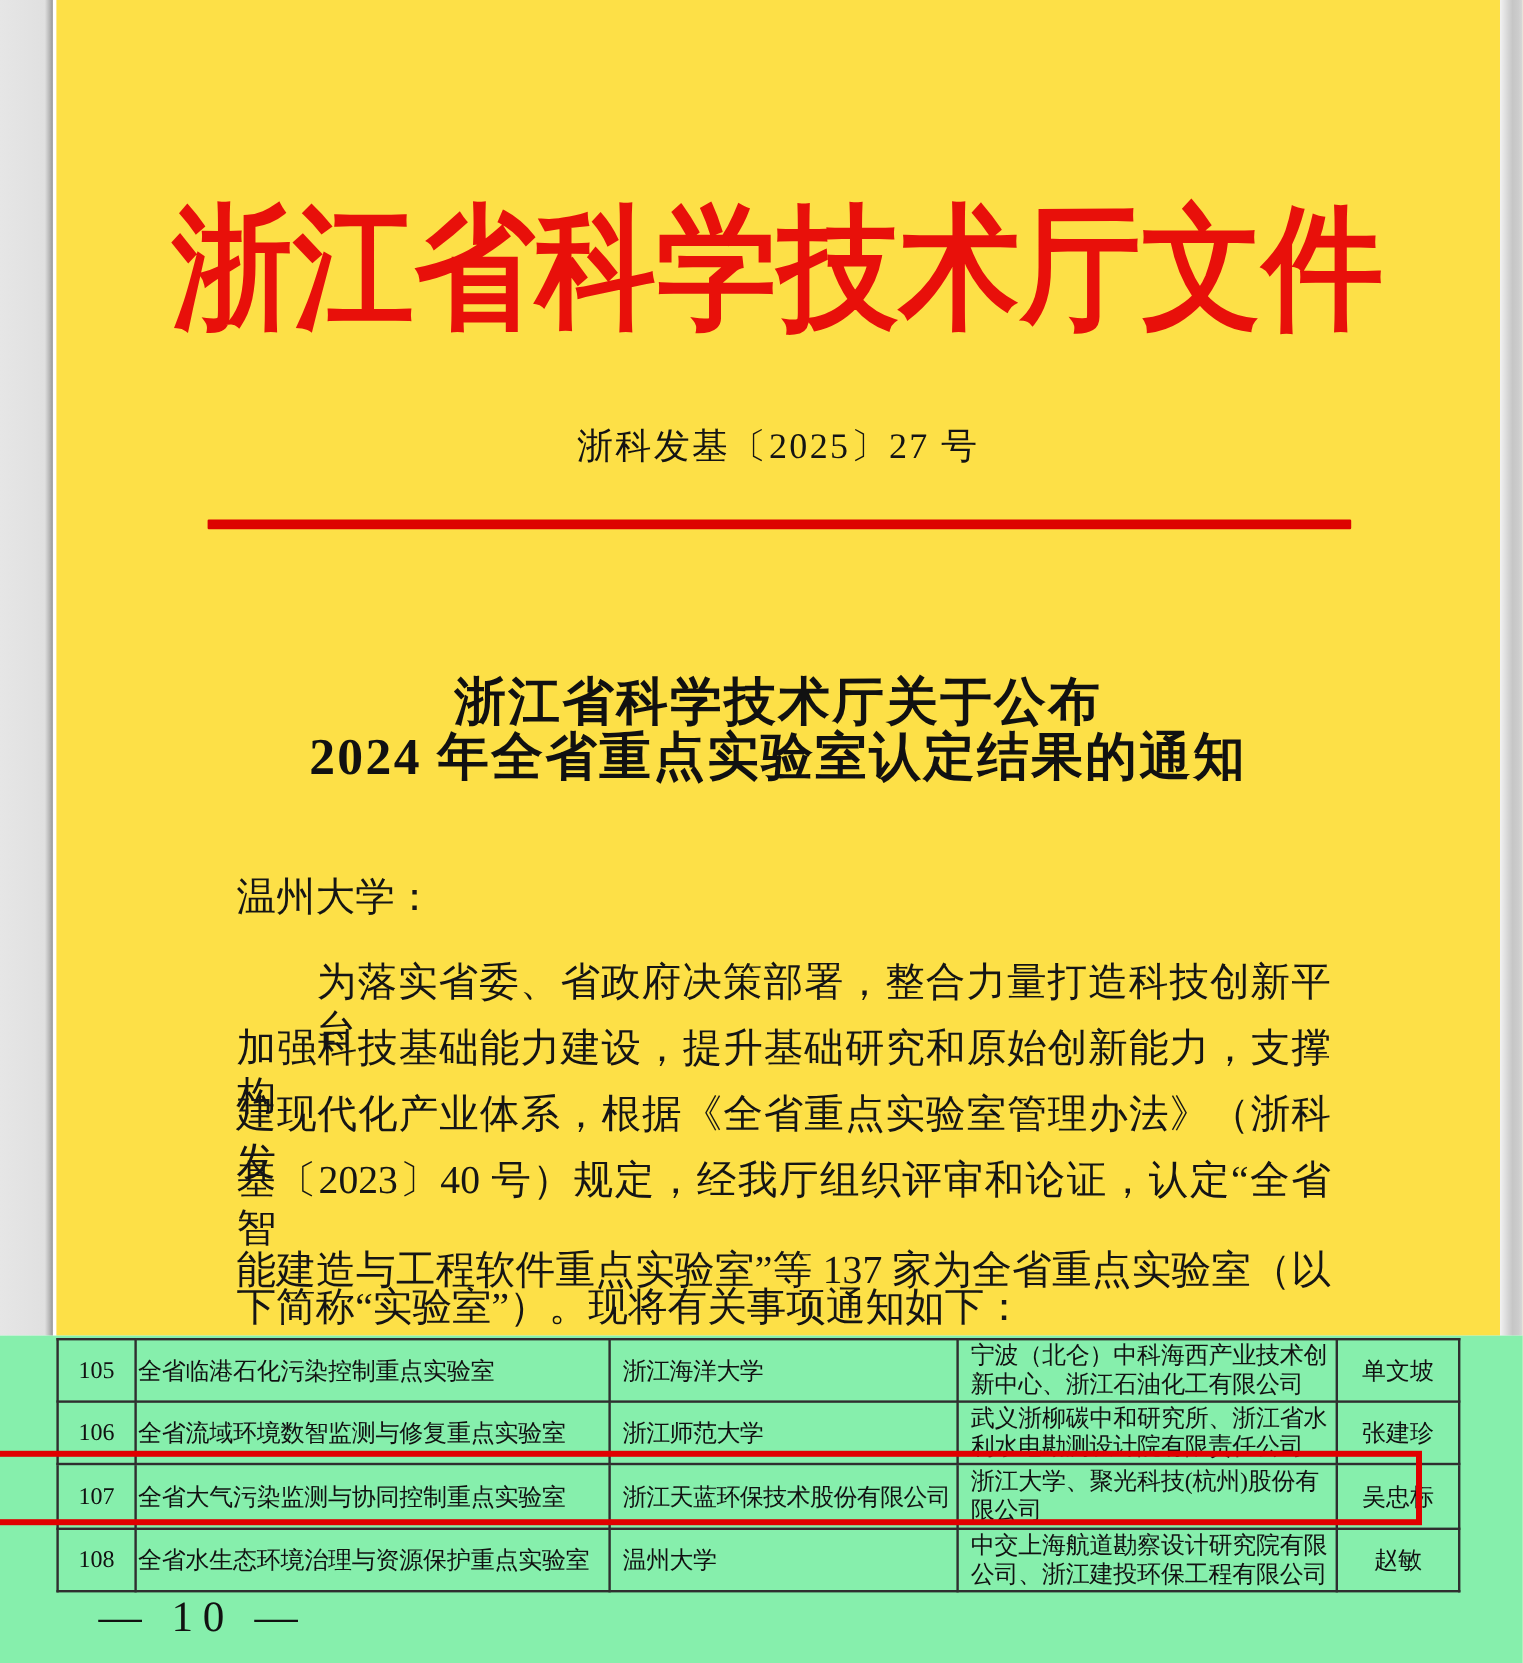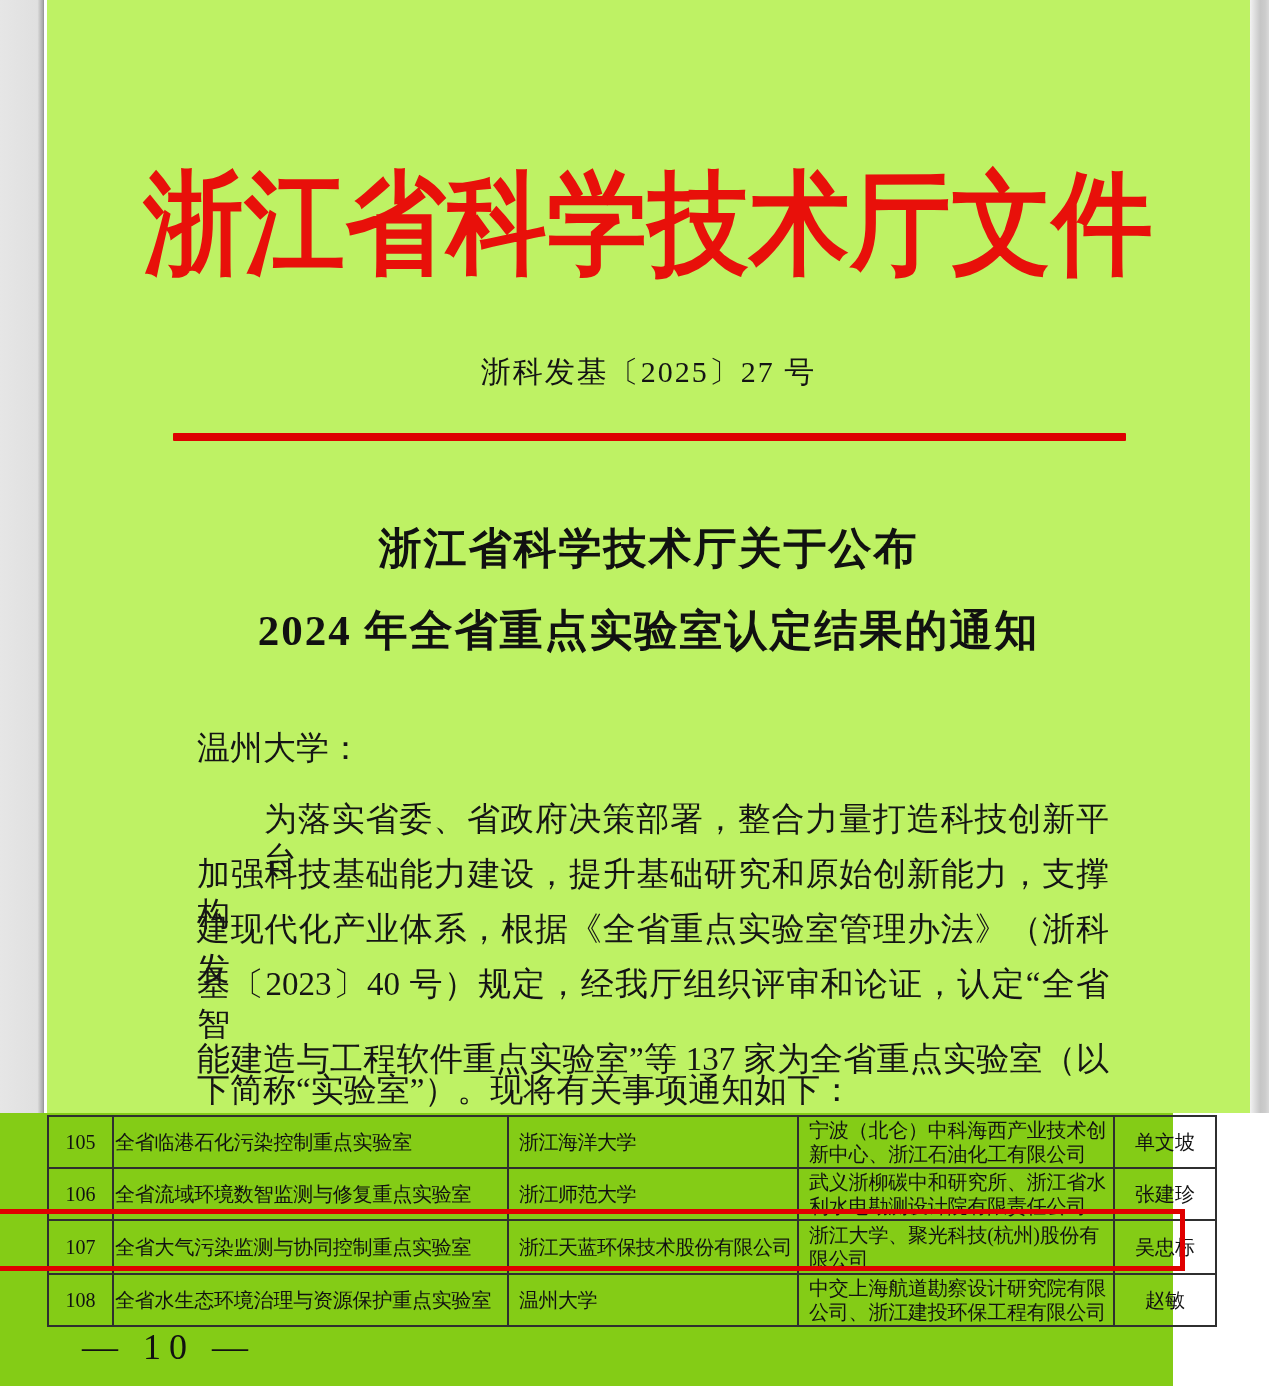--- a/index.html
+++ b/index.html
@@ -11,55 +11,55 @@
   
   .page-left-margin{
     position:absolute;left:0;top:0;width:44px;height:1113px;
     background:linear-gradient(to right,#e6e6e6,#e0e0e0 85%,#a8a8a8 97%,#8f8f8f);
   }
   .page-right-margin{
     position:absolute;left:1250px;top:0;width:19px;height:1113px;
     background:linear-gradient(to right,#f2f2f2,#c6c6c6 55%,#cccccc 80%,#d9d9d9);
   }
   .doc-page{
-    position:absolute;left:47px;top:0;width:1203px;height:1113px;background:#bef264;
+    position:absolute;left:47px;top:0;width:1203px;height:1113px;background:#fde047;
   }
   .letterhead{
     position:absolute;left:0;right:0;top:150px;text-align:center;
     font-size:100px;font-weight:bold;letter-spacing:1px;color:#e8100a;
     transform:scaleY(1.12);transform-origin:top center;white-space:nowrap;
   }
   .doc-number{
     position:absolute;left:0;right:0;top:352px;text-align:center;
     font-size:30px;color:#141414;letter-spacing:2px;
   }
   .red-rule{
     position:absolute;left:126px;top:433px;width:953px;height:8px;
     background:#dd0300;border-radius:1px;
   }
   .notice-title{
     position:absolute;left:0;right:0;text-align:center;
     font-size:43px;font-weight:bold;color:#111111;letter-spacing:2px;white-space:nowrap;
   }
-  .notice-title.l1{top:520px;text-align:center;}
+  .notice-title.l1{top:556px;text-align:center;}
   .notice-title.l2{top:602px;}
   .body-line{
     position:absolute;left:150px;width:912px;
     font-size:33px;color:#151515;line-height:40px;white-space:nowrap;
   }
   .body-line.just{
     white-space:normal;text-align:justify;text-align-last:justify;
   }
   .body-line.indent{ padding-left:67px; width:845px; }
   .salutation{top:728px;}
   .pl0{top:799px;} .pl1{top:854px;} .pl2{top:909px;}
   .pl3{top:964px;} .pl4{top:1019px;margin-top:20px;} .pl5{top:1070px;}
   
   .table-band{
-    position:absolute;left:0;top:1113px;width:1173px;height:273px;background:#84cc16;
+    position:absolute;left:0;top:1113px;width:1269px;height:273px;background:#86efac;
   }
   table.results{
     position:absolute;left:47px;top:2px;width:1168px;
     border-collapse:collapse;table-layout:fixed;
     font-family:"Liberation Serif","DejaVu Serif",serif;
   }
   table.results td{
     border:2px solid #2f2f2f;vertical-align:middle;
     font-size:20px;color:#111111;overflow:hidden;
   }

